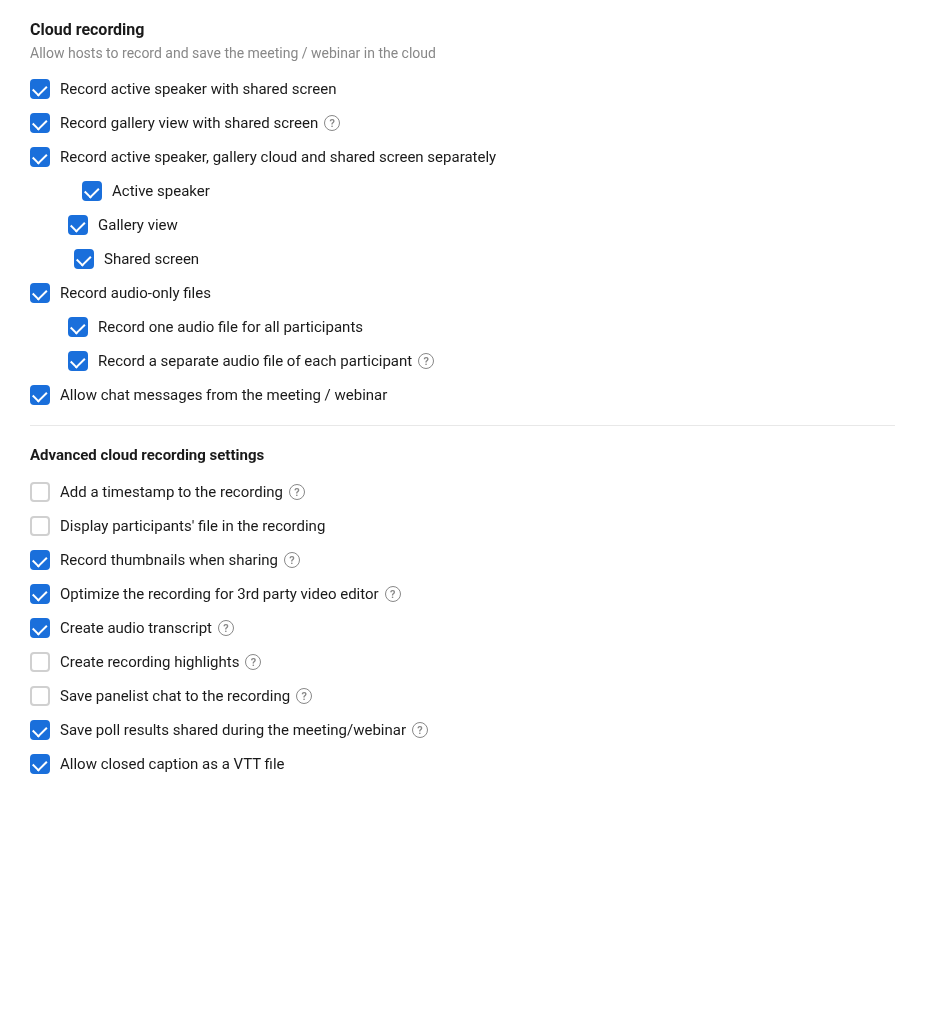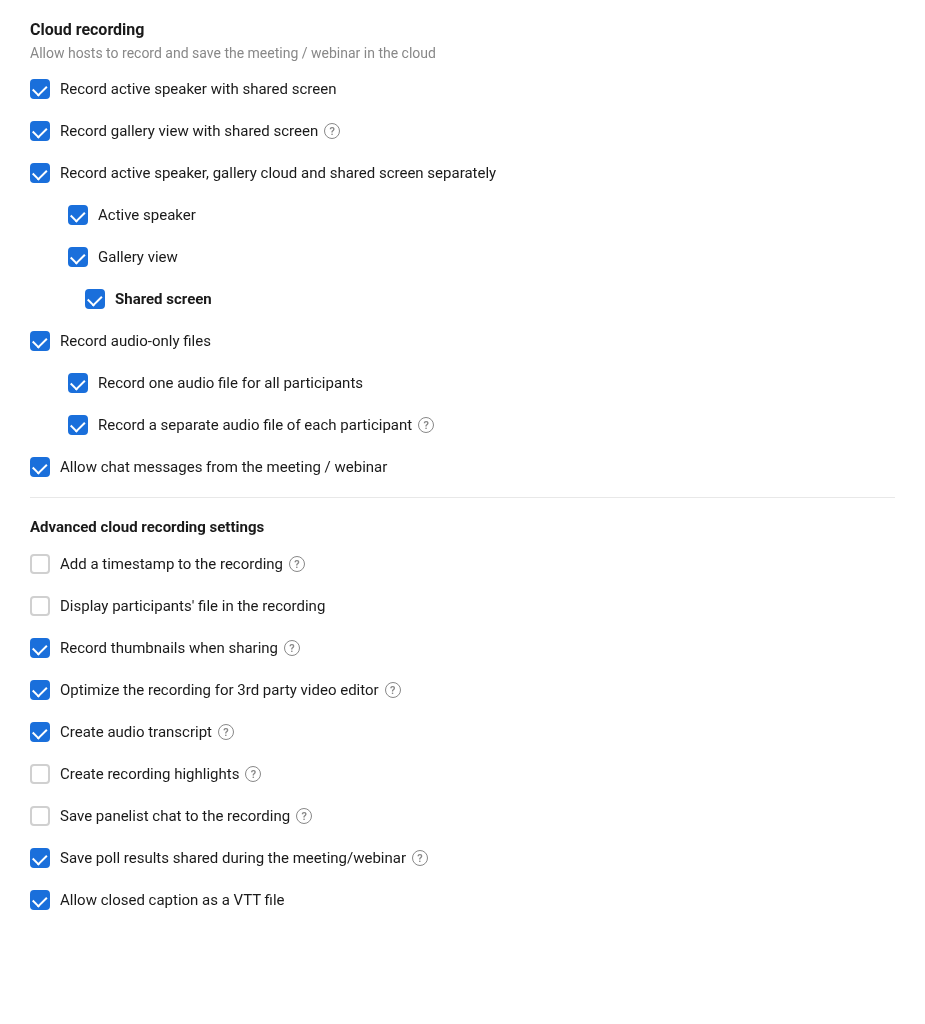--- a/index.html
+++ b/index.html
@@ -26,21 +26,21 @@
 
     .section-subtitle {
       color: #888;
       font-size: 14px;
       margin-bottom: 18px;
     }
 
     .checkbox-group {
       display: flex;
       flex-direction: column;
-      gap: 22px;
+      gap: 14px;
       margin-bottom: 20px;
     }
 
     .checkbox-item {
       display: flex;
       align-items: center;
       gap: 10px;
       cursor: pointer;
     }
 
@@ -118,38 +118,38 @@
       <span class="checkbox-label">Record active speaker with shared screen</span>
     </div>
     <div class="checkbox-item" style="">
       <div class="checkbox-box checked"></div>
       <span class="checkbox-label">Record gallery view with shared screen<span class="help-icon">?</span></span>
     </div>
     <div class="checkbox-item" style="">
       <div class="checkbox-box checked"></div>
       <span class="checkbox-label">Record active speaker, gallery cloud and shared screen separately</span>
     </div>
+    <div class="checkbox-item" style="margin-left: 52px;">
+      <div class="checkbox-box checked"></div>
+      <span class="checkbox-label">Active speaker</span>
+    </div>
     <div class="checkbox-item" style="margin-left: 38px;">
       <div class="checkbox-box checked"></div>
-      <span class="checkbox-label">Active speaker</span>
+      <span class="checkbox-label">Gallery view</span>
+    </div>
+    <div class="checkbox-item" style="margin-left: 44px;">
+      <div class="checkbox-box checked"></div>
+      <span class="checkbox-label">Shared screen</span>
+    </div>
+    <div class="checkbox-item" style="">
+      <div class="checkbox-box checked"></div>
+      <span class="checkbox-label">Record audio-only files</span>
     </div>
     <div class="checkbox-item" style="margin-left: 38px;">
       <div class="checkbox-box checked"></div>
-      <span class="checkbox-label">Gallery view</span>
-    </div>
-    <div class="checkbox-item" style="margin-left: 55px; font-weight: bold;">
-      <div class="checkbox-box checked"></div>
-      <span class="checkbox-label">Shared screen</span>
-    </div>
-    <div class="checkbox-item" style="">
-      <div class="checkbox-box checked"></div>
-      <span class="checkbox-label">Record audio-only files</span>
-    </div>
-    <div class="checkbox-item" style="margin-left: 38px;">
-      <div class="checkbox-box checked"></div>
       <span class="checkbox-label">Record one audio file for all participants</span>
     </div>
     <div class="checkbox-item" style="margin-left: 38px; align-items: center;">
       <div class="checkbox-box checked"></div>
       <span class="checkbox-label">Record a separate audio file of each participant<span class="help-icon">?</span></span>
     </div>
     <div class="checkbox-item" style="">
       <div class="checkbox-box checked"></div>
       <span class="checkbox-label">Allow chat messages from the meeting / webinar</span>
     </div>

